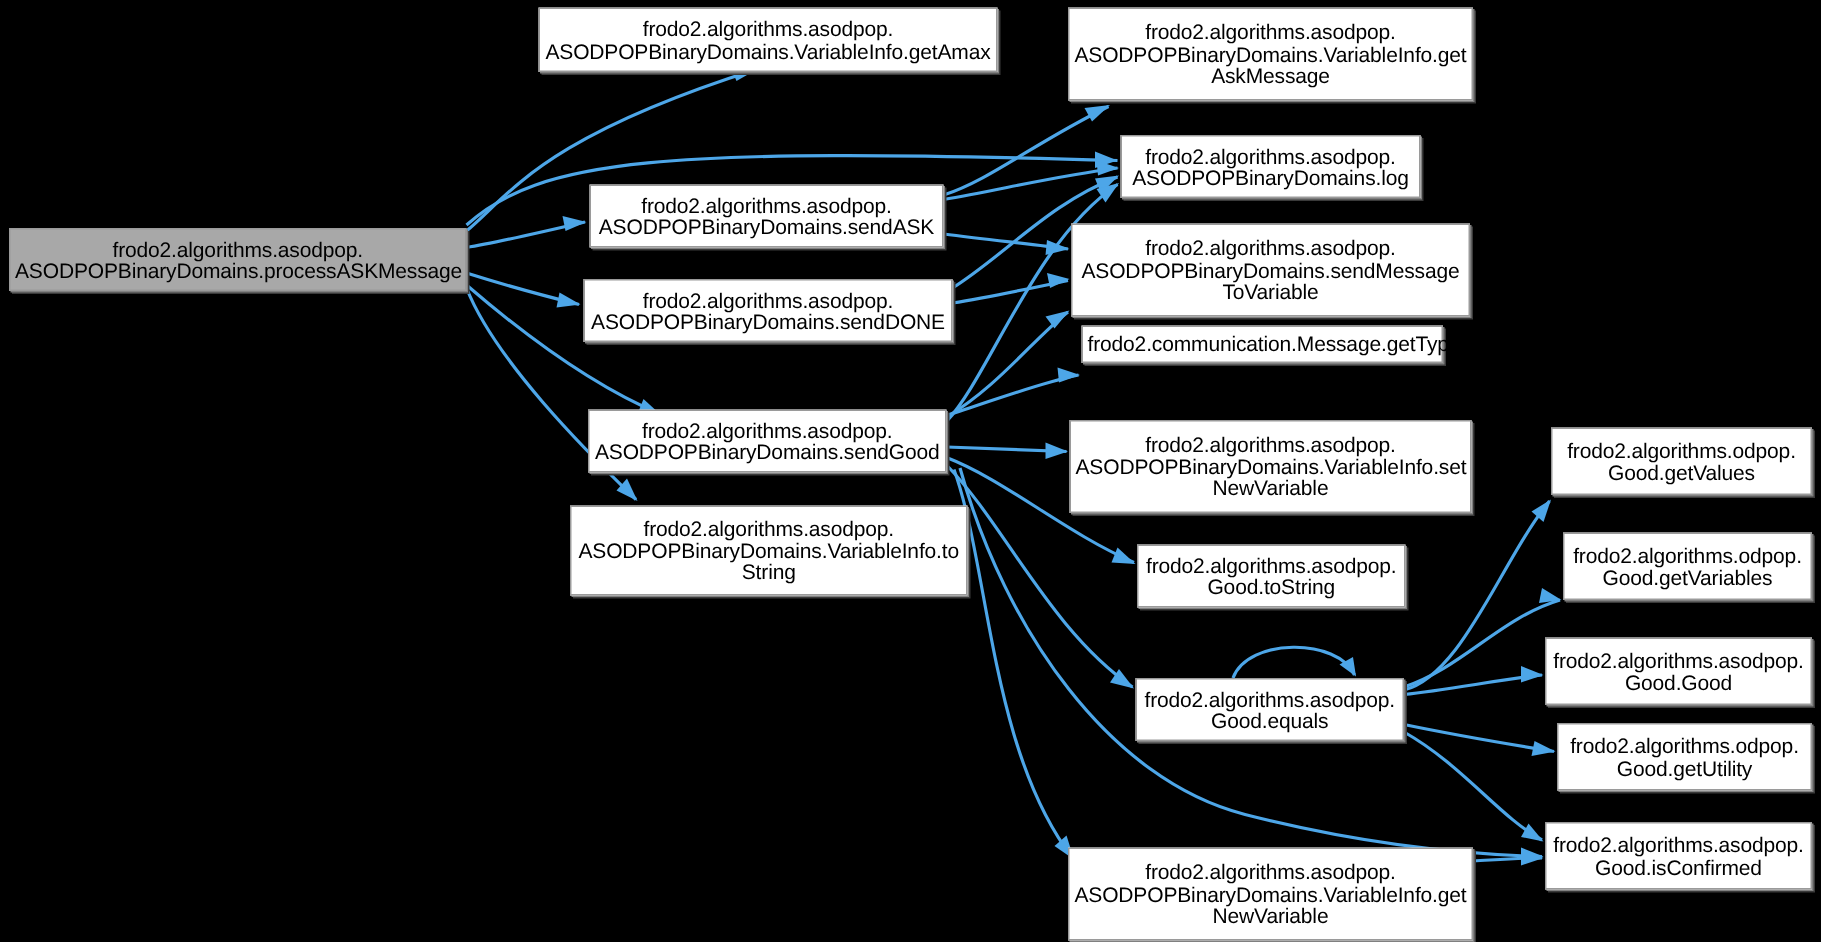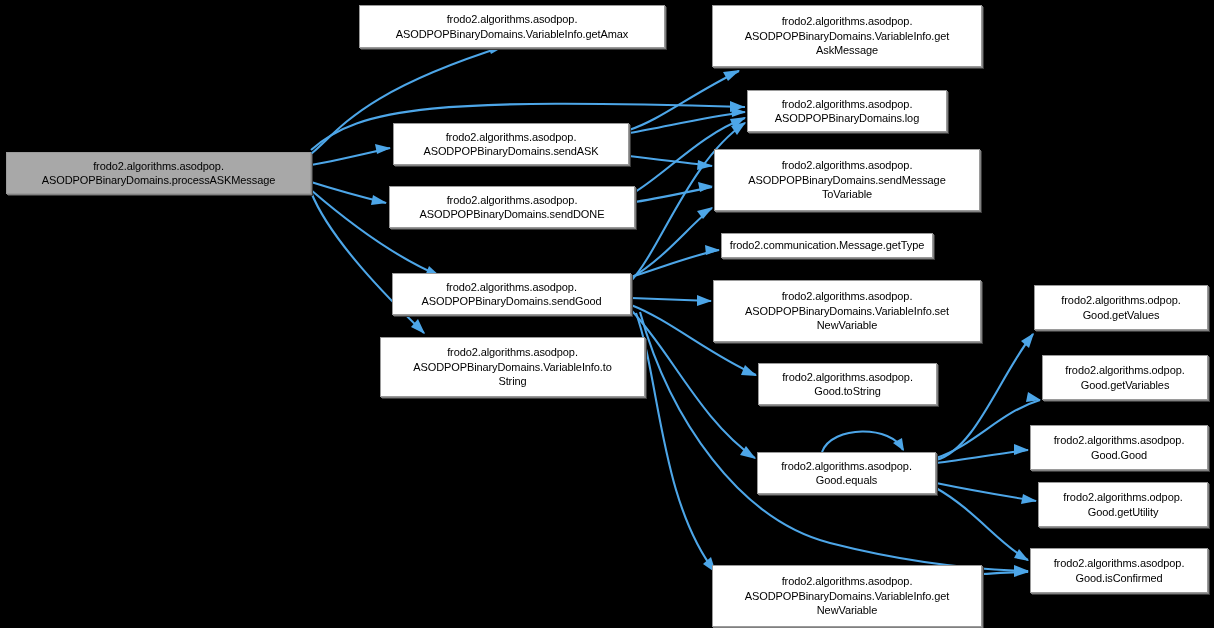--- a/index.html
+++ b/index.html
@@ -26,21 +26,21 @@
     position: absolute;
     box-sizing: border-box;
     background: #ffffff;
     border: 1px solid #9a9a9a;
     box-shadow: 1px 1px 0 0 #808080, 2px 2px 0 0 #3a3a3a;
     display: flex;
     align-items: center;
     justify-content: center;
     text-align: center;
     color: #000000;
-    font-size: 11px;
+    font-size: 14px;
     line-height: 14.5px;
     letter-spacing: -0.1px;
     padding: 1px 3px;
     z-index: 2;
   }
   .node.highlight {
     background: #a8a8a8;
   }
   .node .label {
     display: block;
@@ -139,21 +139,21 @@
       </div>
       <div class="node" style="left: 714px; top: 149px; width: 266px; height: 62px;">
         <span class="label">frodo2.algorithms.asodpop.
 ASODPOPBinaryDomains.sendMessage
 ToVariable</span>
       </div>
       <div class="node" style="left: 389px; top: 186px; width: 246px; height: 42px;">
         <span class="label">frodo2.algorithms.asodpop.
 ASODPOPBinaryDomains.sendDONE</span>
       </div>
-      <div class="node" style="left: 721px; top: 233px; width: 212px; height: 25px;">
+      <div class="node" style="left: 721px; top: 217px; width: 241px; height: 25px;">
         <span class="label">frodo2.communication.Message.getType</span>
       </div>
       <div class="node" style="left: 392px; top: 273px; width: 239px; height: 42px;">
         <span class="label">frodo2.algorithms.asodpop.
 ASODPOPBinaryDomains.sendGood</span>
       </div>
       <div class="node" style="left: 713px; top: 280px; width: 268px; height: 62px;">
         <span class="label">frodo2.algorithms.asodpop.
 ASODPOPBinaryDomains.VariableInfo.set
 NewVariable</span>

